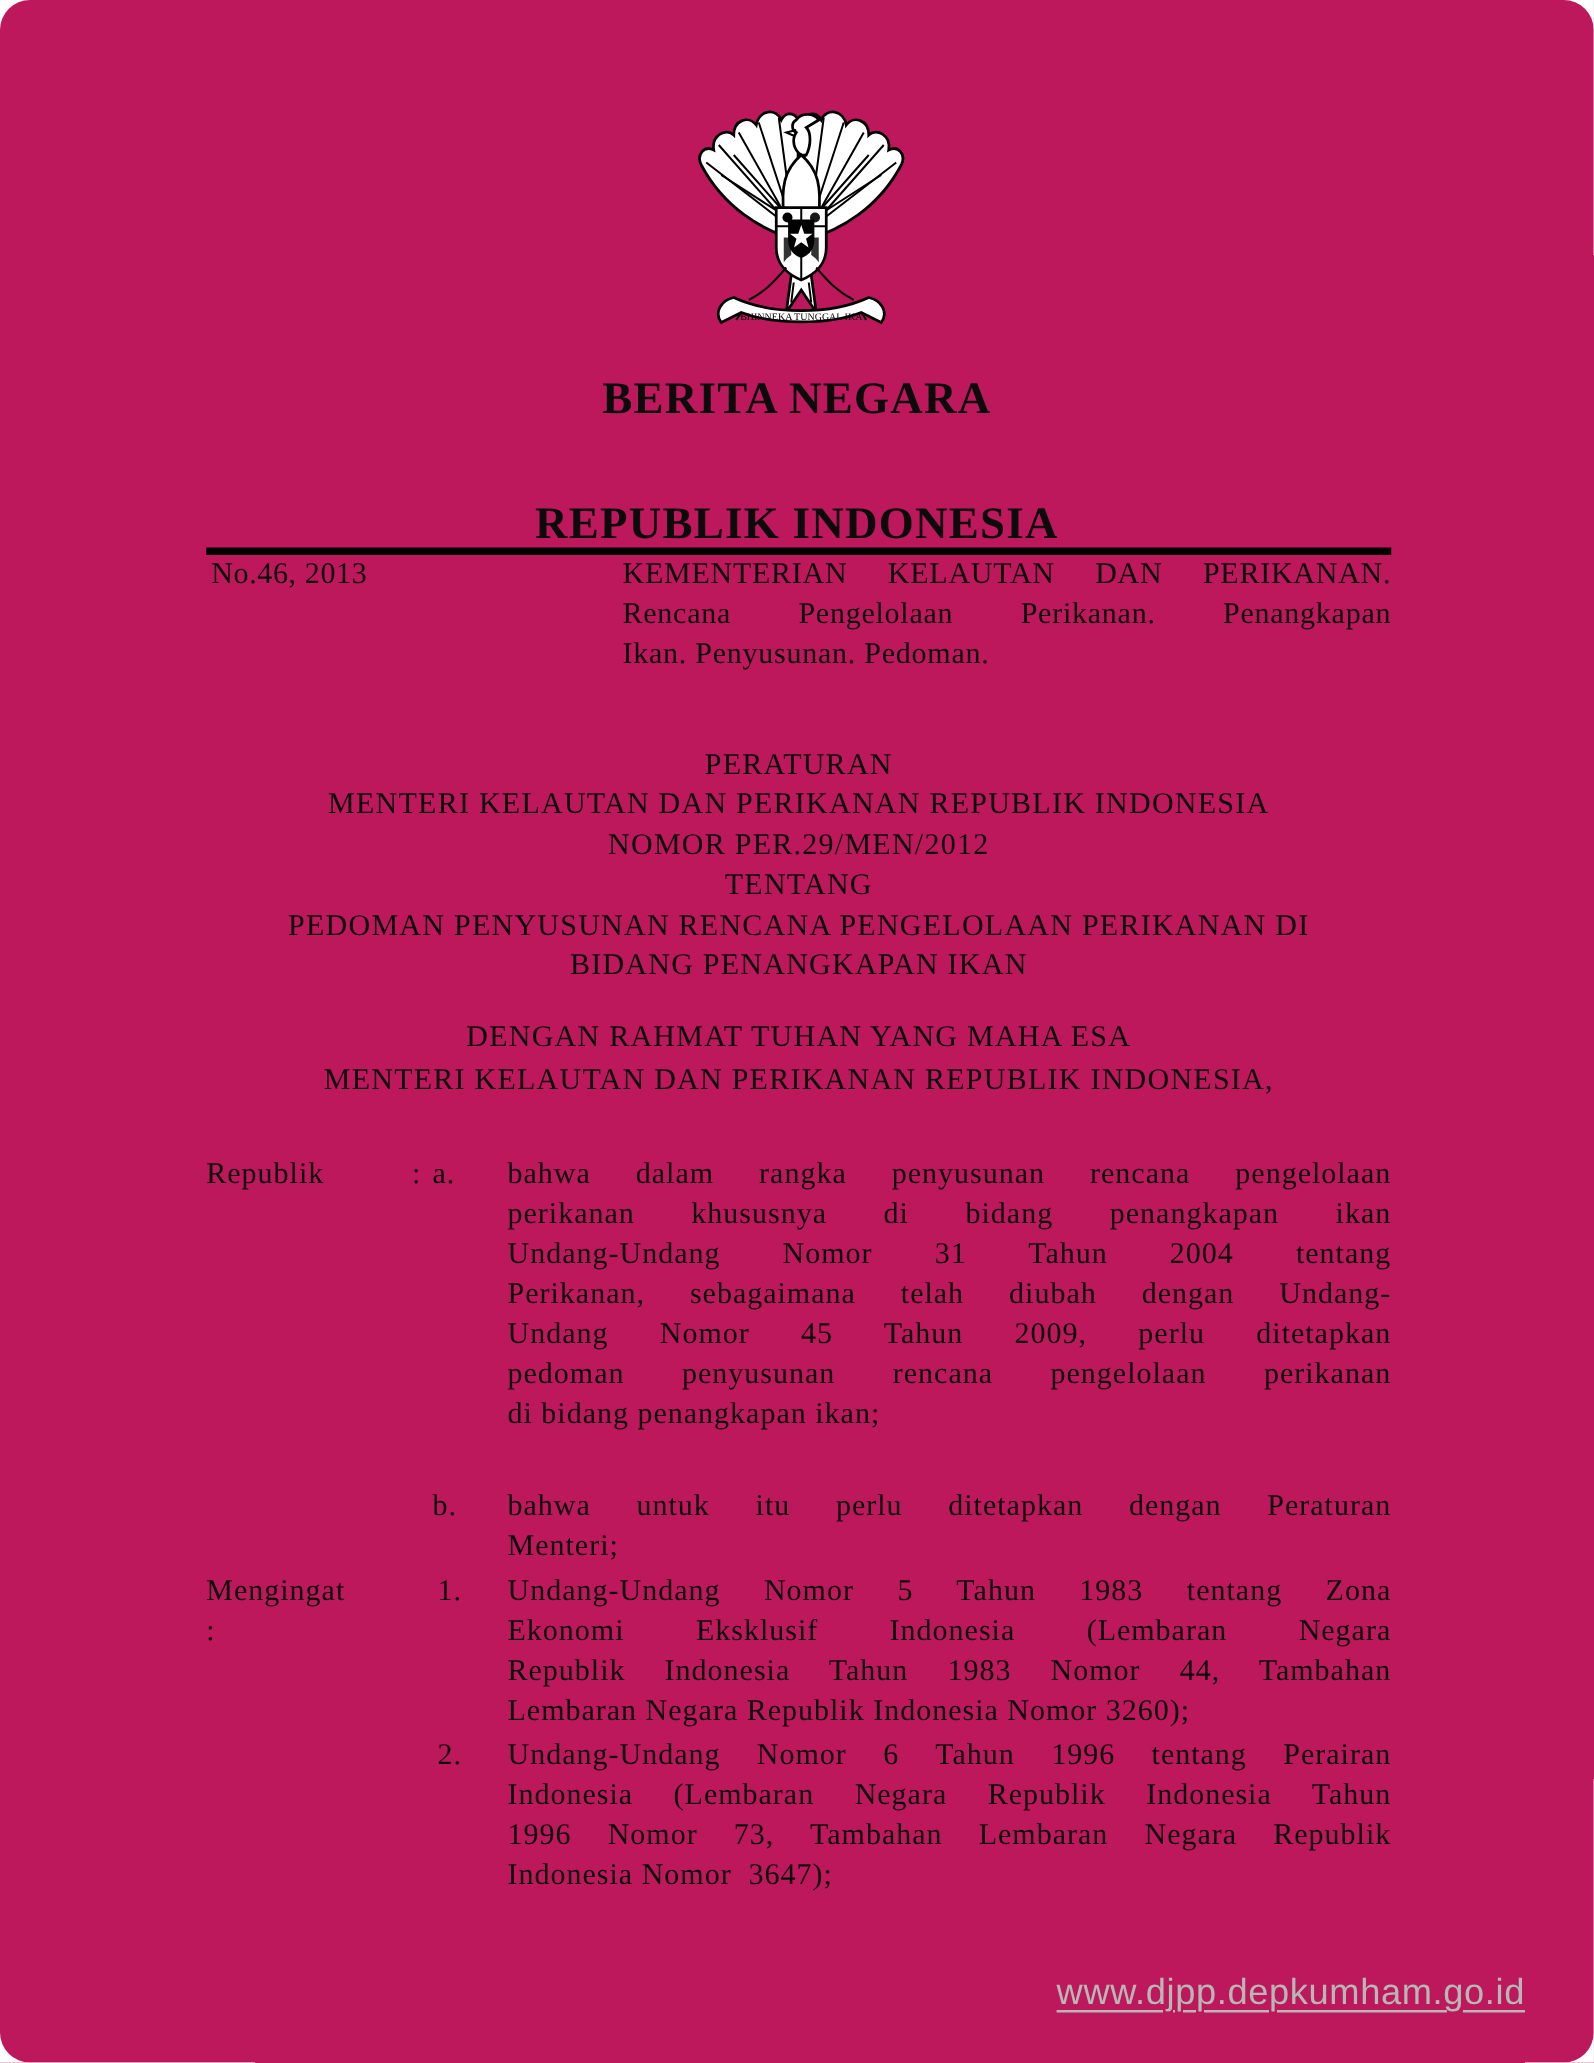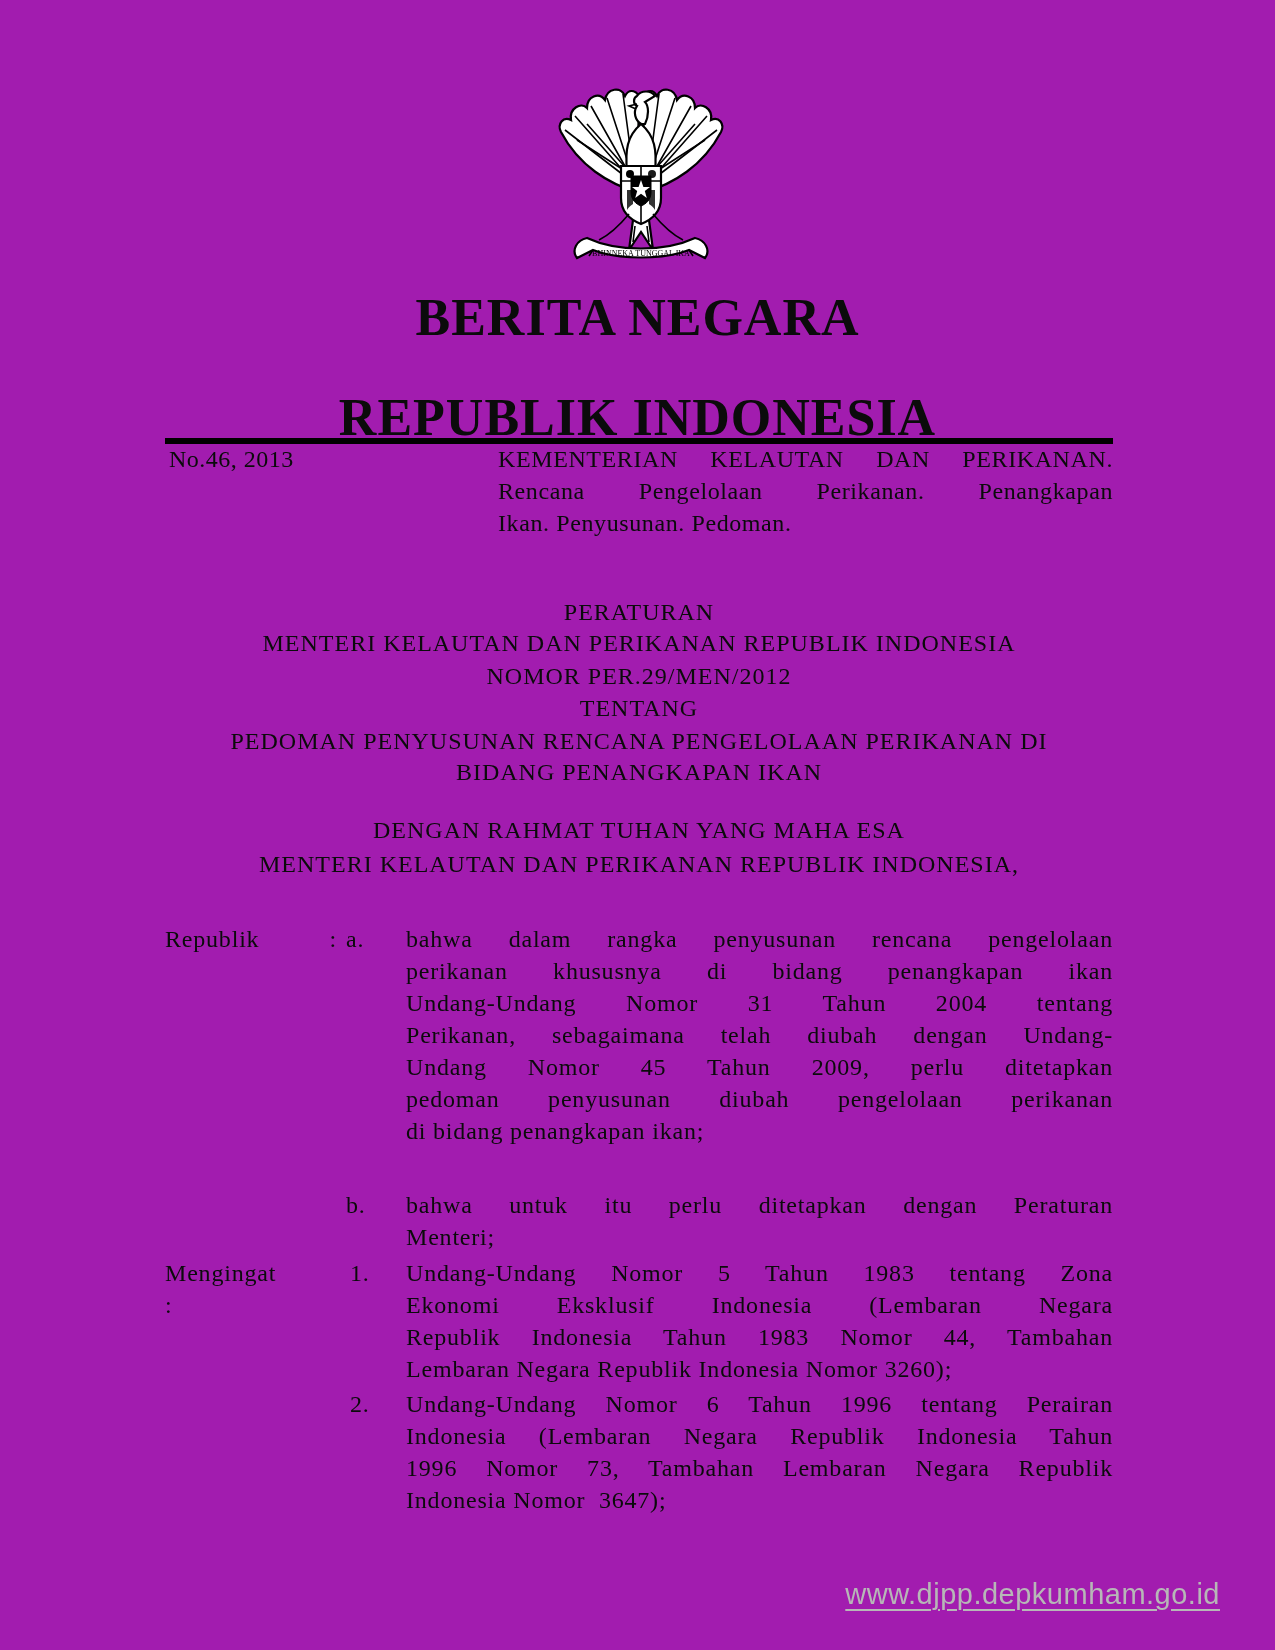--- a/index.html
+++ b/index.html
@@ -1,24 +1,24 @@
 <!DOCTYPE html>
 <html><head>
 <meta charset="utf-8">
 <style>
   html,body{margin:0;padding:0;background:#ffffff;}
-  .page{position:relative;width:1275px;height:1650px;background:#a21caf;overflow:hidden;
-        font-family:"Liberation Serif", serif;color:#0b0b0b;}
+  .page{position:relative;width:1275px;height:1650px;background:#be185d;overflow:hidden;
+        font-family:"Liberation Serif", serif;color:#0b0b0b;border-radius:24px;}
 
   
   .emblem{position:absolute;left:549px;top:80px;width:184px;height:196px;}
 
   
   .mast-line{position:absolute;left:0;width:1275px;text-align:center;
-             font-weight:bold;font-size:52px;line-height:60px;letter-spacing:1px;}
+             font-weight:bold;font-size:36px;line-height:60px;letter-spacing:1px;}
   .mast-1{top:288px;}
   .mast-2{top:348px;margin-top:40px;}
   .rule{position:absolute;left:165px;top:438px;width:948px;height:6px;background:#000;}
 
   
   .gaz-no{position:absolute;left:169px;top:443px;font-size:24px;line-height:32px;letter-spacing:0.5px;}
   .gaz-subject{position:absolute;left:498px;top:443px;width:615px;font-size:24px;letter-spacing:0.6px;}
 
   
   .hline{position:absolute;left:165px;width:948px;text-align:center;
@@ -118,21 +118,21 @@
     <span>Republik</span>
     <span>:</span>
   </div>
   <div class="marker mk-a">a.</div>
   <div class="para para-a">
       <div class="jline">bahwa dalam rangka penyusunan rencana pengelolaan</div>
       <div class="jline">perikanan khususnya di bidang penangkapan ikan</div>
       <div class="jline">Undang-Undang Nomor 31 Tahun 2004 tentang</div>
       <div class="jline">Perikanan, sebagaimana telah diubah dengan Undang-</div>
       <div class="jline">Undang Nomor 45 Tahun 2009, perlu ditetapkan</div>
-      <div class="jline">pedoman penyusunan diubah pengelolaan perikanan</div>
+      <div class="jline">pedoman penyusunan rencana pengelolaan perikanan</div>
       <div class="jline jlast">di bidang penangkapan ikan;</div>
     </div>
   <div class="marker mk-b">b.</div>
   <div class="para para-b">
       <div class="jline">bahwa untuk itu perlu ditetapkan dengan Peraturan</div>
       <div class="jline jlast">Menteri;</div>
     </div>
 
   <div class="sec-label lbl-mengingat">
     <span>Mengingat</span>

